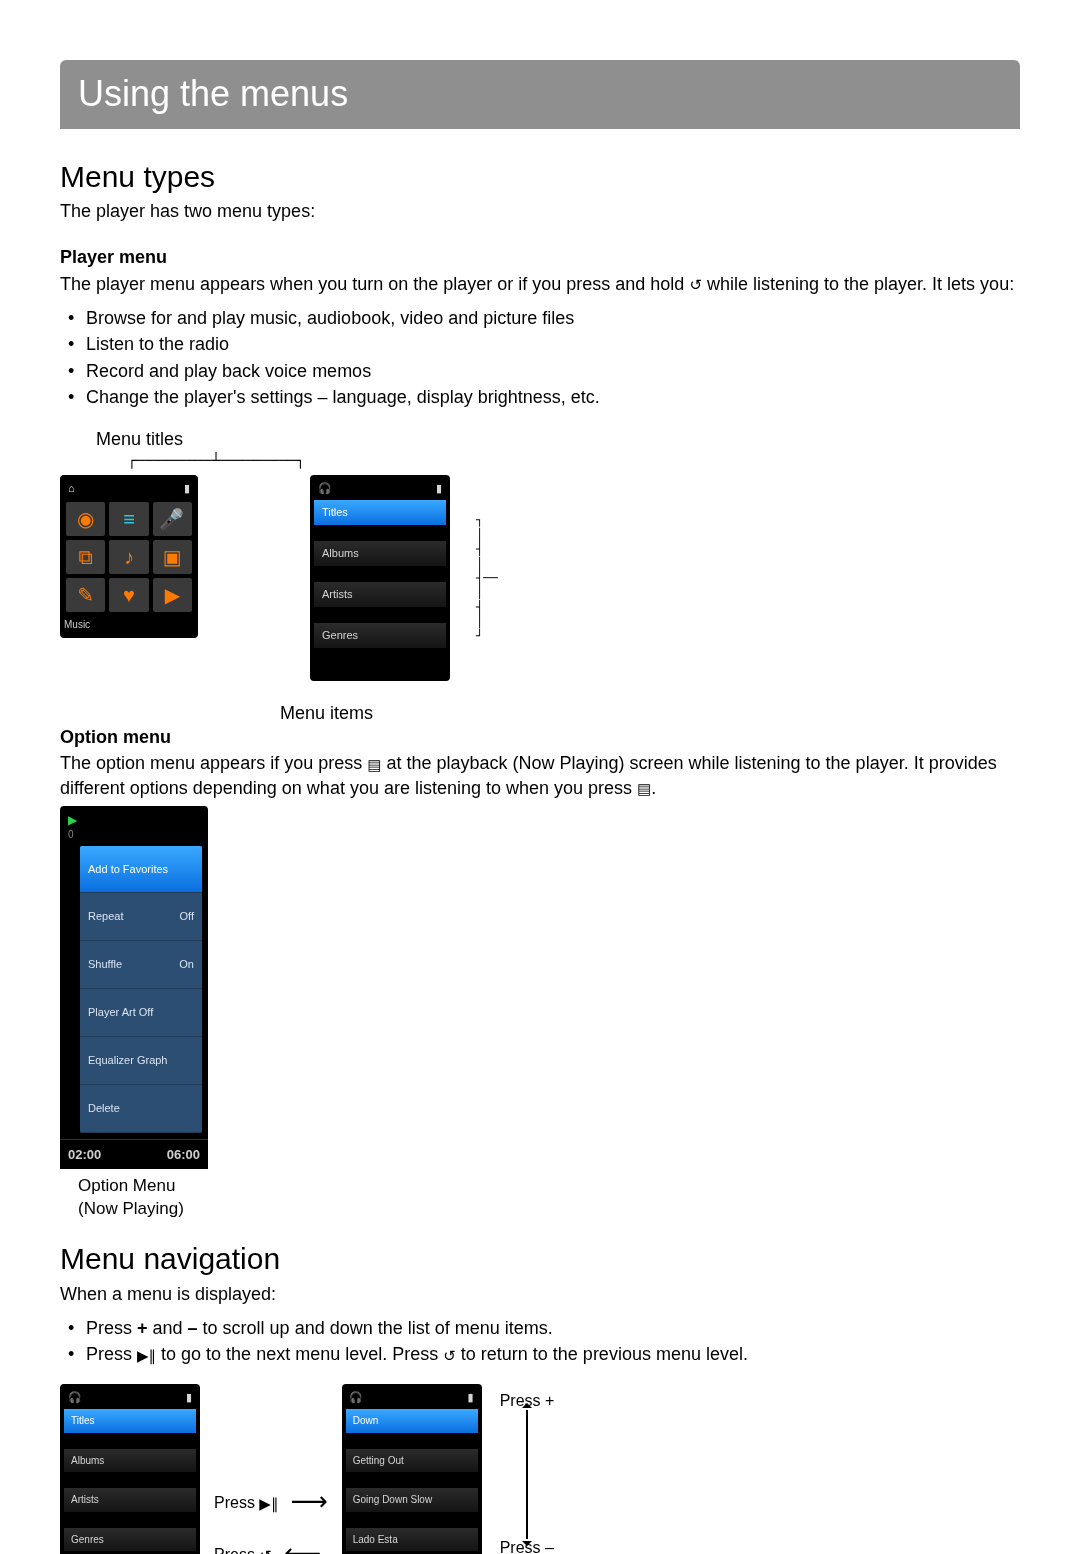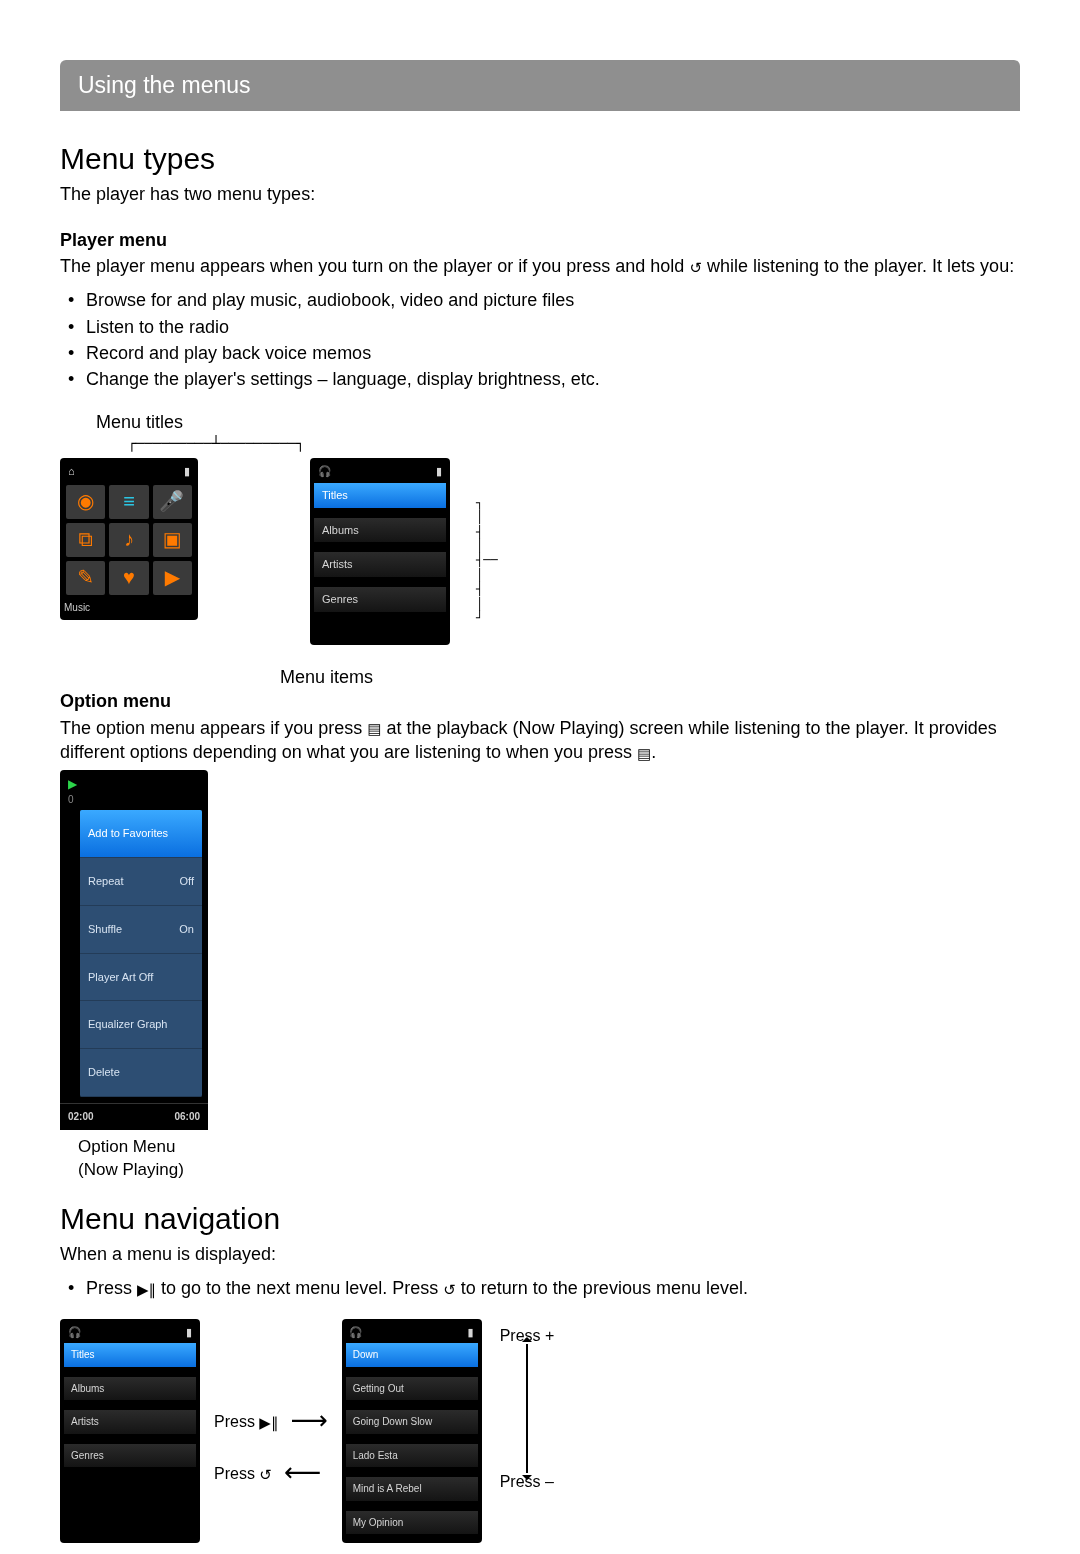--- a/index.html
+++ b/index.html
@@ -9,21 +9,21 @@
     width: 1080px;
     margin: 0 auto;
     padding: 60px 60px 40px 60px;
     color: #000;
     font-size: 18px;
     line-height: 1.35;
   }
   .header-bar {
     background: #8f8f8f;
     color: #fff;
-    font-size: 23px;
+    font-size: 36px;
     padding: 10px 18px;
     border-radius: 6px 6px 0 0;
     margin-bottom: 28px;
   }
   h2.section {
     font-weight: 400;
     font-size: 30px;
     margin-bottom: 2px;
   }
   .intro { margin-bottom: 22px; }
@@ -70,21 +70,21 @@
     display: flex; align-items: center; justify-content: center;
     font-size: 20px;
     color: #ff7a00;
     border-radius: 2px;
   }
   .grid-icons .gi.teal { color:#2bc6e3; }
   .device .caption {
     text-align: left; font-size: 10px; color: #ccc; padding-top: 2px;
   }
   .list-menu {
-    display: flex; flex-direction: column; gap: 9px;
+    display: flex; flex-direction: column; gap: 15px;
   }
   .list-menu .row {
     font-size: 11px;
     background: linear-gradient(#2b2b2b, #141414);
     padding: 5px 8px;
     border-bottom: 1px solid #000;
   }
   .list-menu .row.sel {
     background: linear-gradient(#3aa9ff, #0a6fe0);
     color: #fff;
@@ -133,21 +133,21 @@
     border-bottom: 1px solid #233c58;
     display: flex; justify-content: space-between;
     color: #d8e4f2;
   }
   .option-device .panel .prow.sel {
     background: linear-gradient(#3aa9ff, #0a6fe0);
     color: #fff;
   }
   .option-device .timebar {
     background: #000;
-    font-size: 10px;
+    font-size: 13px;
     font-weight: 700;
     display: flex; justify-content: space-between;
     padding: 6px 8px;
     border-top: 1px solid #333;
     margin-top: 6px;
   }
   .option-caption {
     font-size: 17px;
     margin: 6px 0 18px 18px;
   }
@@ -309,20 +309,23 @@
 </div>
 <div class="option-caption">
   <span>Option Menu</span><br>
   <span>(Now Playing)</span>
 </div>
 
 <h2 class="section">Menu navigation</h2>
 <p>When a menu is displayed:</p>
 <ul class="bullets">
   <li>
+    <span>Press </span><b>+</b><span> and </span><b>–</b><span> to scroll up and down the list of menu items.</span>
+  </li>
+  <li>
     <span>Press </span><span class="inline-icon">▶∥</span><span> to go to the next menu level. Press </span><span class="inline-icon">↺</span><span> to return to the previous menu level.</span>
   </li>
 </ul>
 
 <div class="nav-figure">
   <div class="device narrow nav">
     <div class="statusbar">
       <span class="st-icon">🎧</span>
       <span class="st-icon">▮</span>
     </div>

